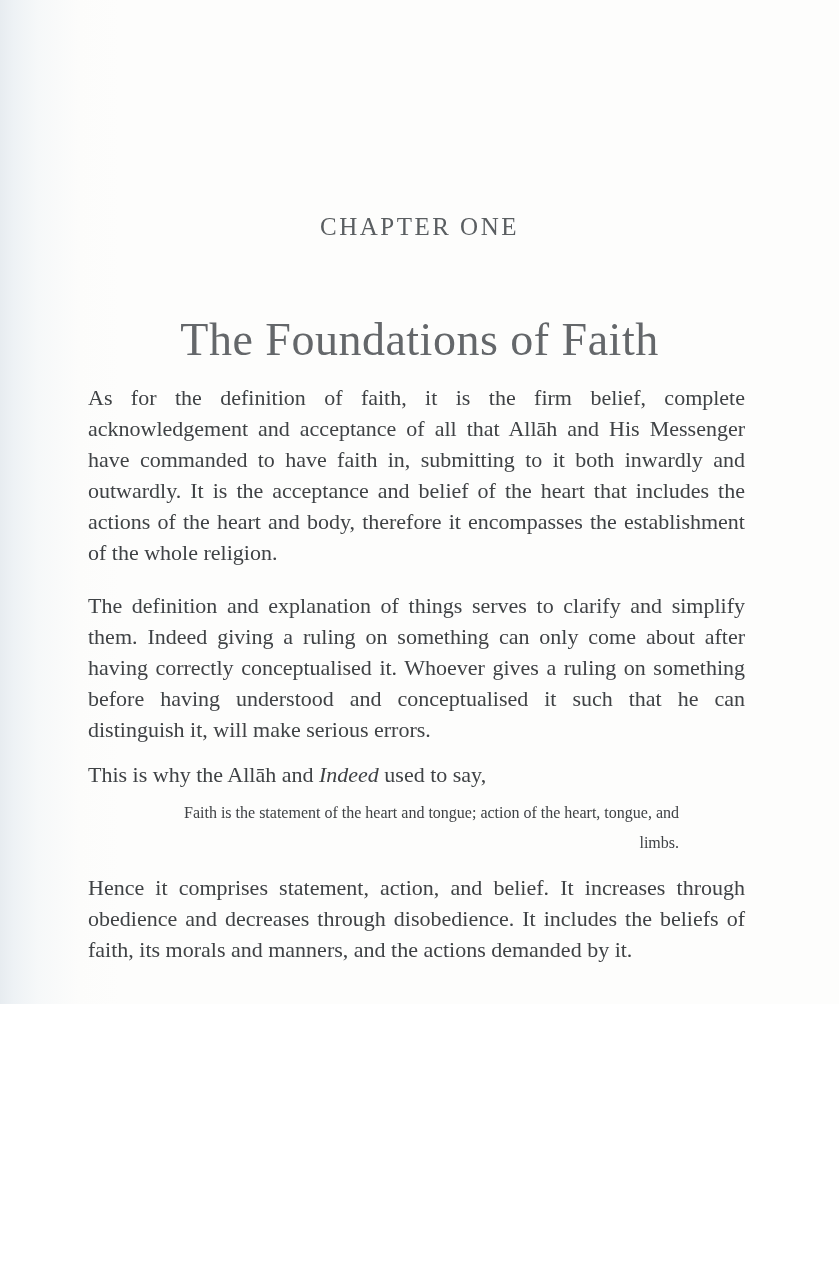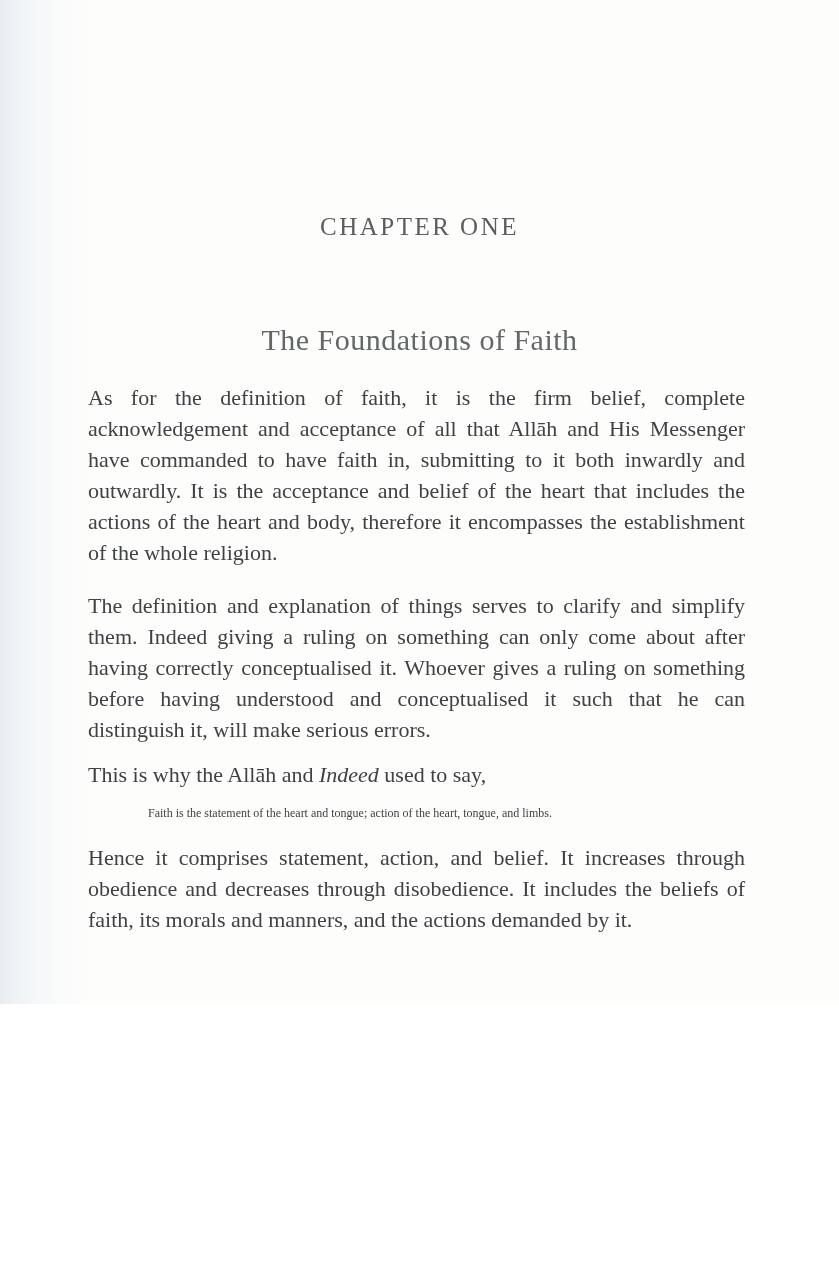--- a/index.html
+++ b/index.html
@@ -27,21 +27,21 @@
     padding-top: 212px;
     text-align: center;
     font-size: 25px;
     line-height: 30px;
     letter-spacing: 2.5px;
     color: #5a5e61;
   }
   .book-title {
     margin-top: 70px;
     text-align: center;
-    font-size: 30px;
+    font-size: 46px;
     line-height: 56px;
     letter-spacing: 0.5px;
     color: #64676a;
   }
   .section-heading {
     margin: 88px 94px 0 88px;
     font-size: 33px;
     line-height: 42px;
     color: #4b4e51;
   }
@@ -62,23 +62,23 @@
     margin: 14px 94px 0 88px;
     font-size: 22px;
     line-height: 31px;
     color: #3f4245;
   }
   .quote-intro .italic {
     font-style: italic;
   }
   .block-quote {
     margin: 8px 160px 0 148px;
-    font-size: 12px;
+    font-size: 16px;
     line-height: 30px;
-    text-align: left;
+    text-align: right;
     color: #3f4245;
   }
   .page-number {
     position: absolute;
     left: 0;
     right: 0;
     top: 1192px;
     text-align: center;
     font-size: 24px;
     color: #4b4e51;

